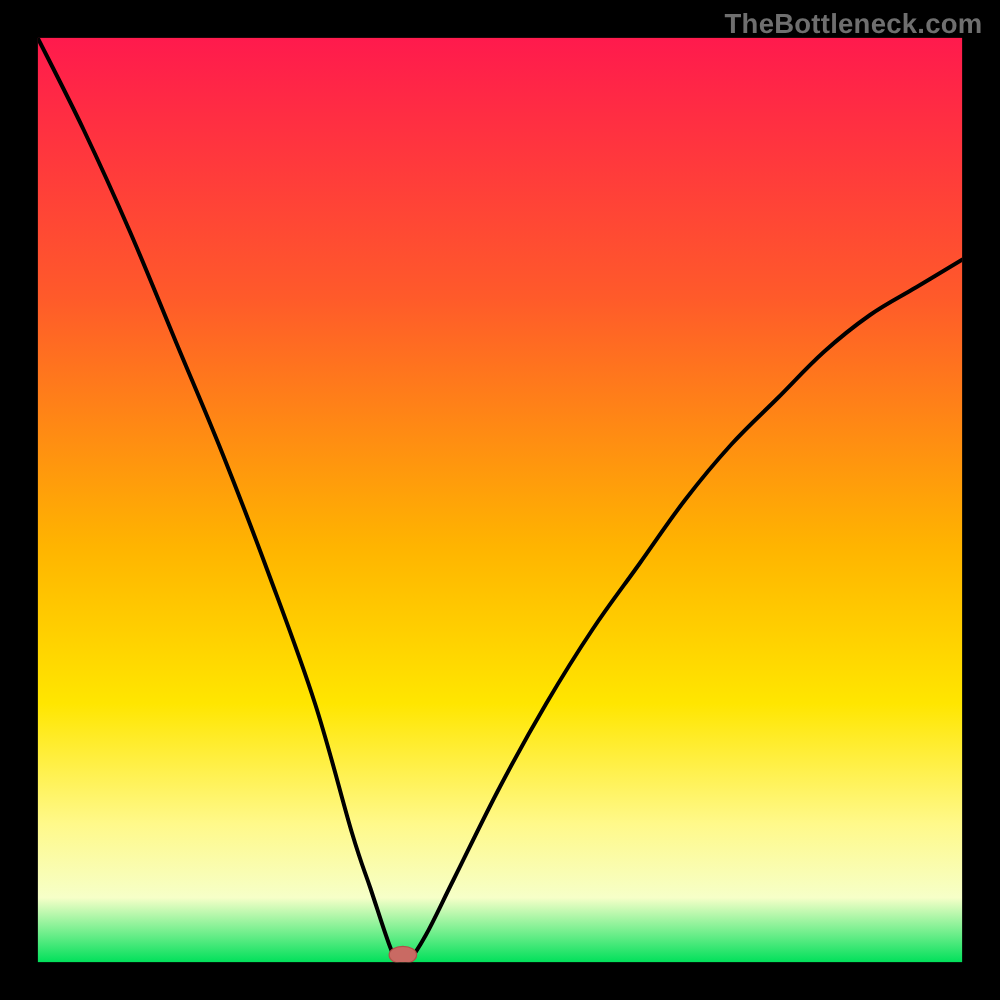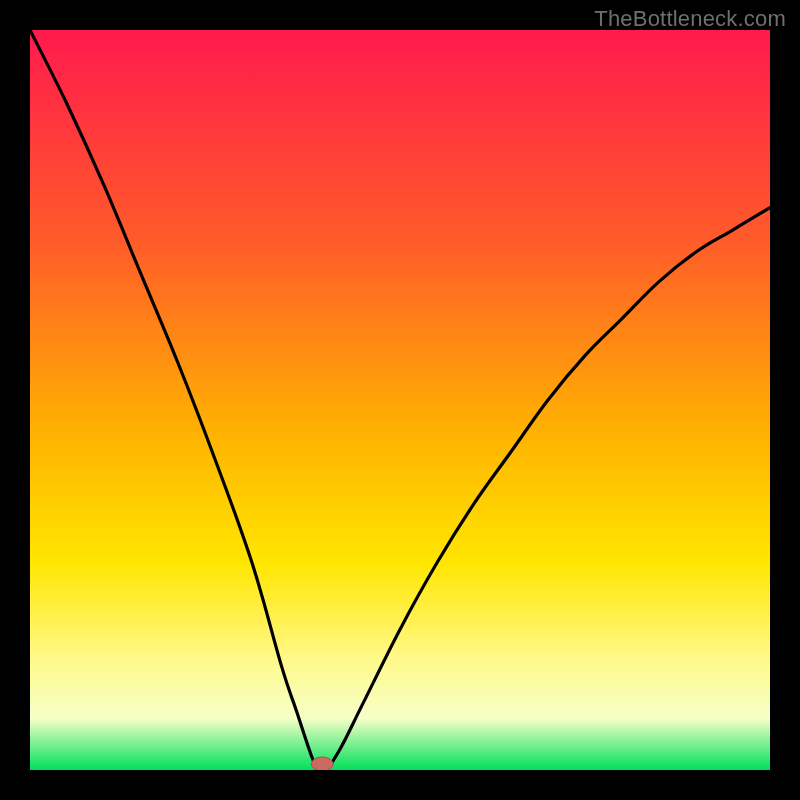--- a/index.html
+++ b/index.html
@@ -34,21 +34,21 @@
     width: 740px;
     height: 740px;
     display: block;
   }
   .watermark {
     position: absolute;
     top: 6px;
     right: 14px;
     color: #6f6f6f;
     font-size: 22px;
-    font-weight: 400;
+    font-weight: 700;
     letter-spacing: 0.2px;
     user-select: none;
   }
 </style>
 </head>
 <body>
 
 <div class="frame">
 
   <div class="plot-area">

